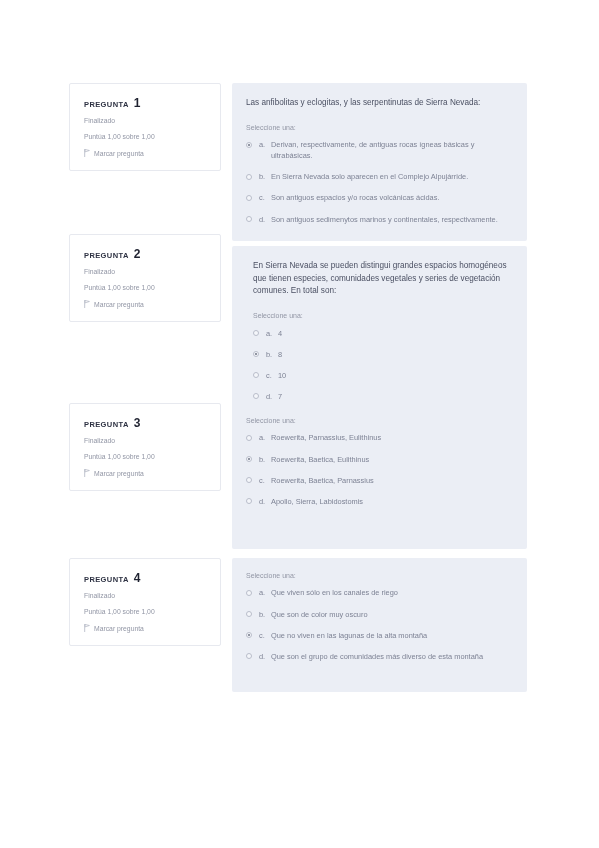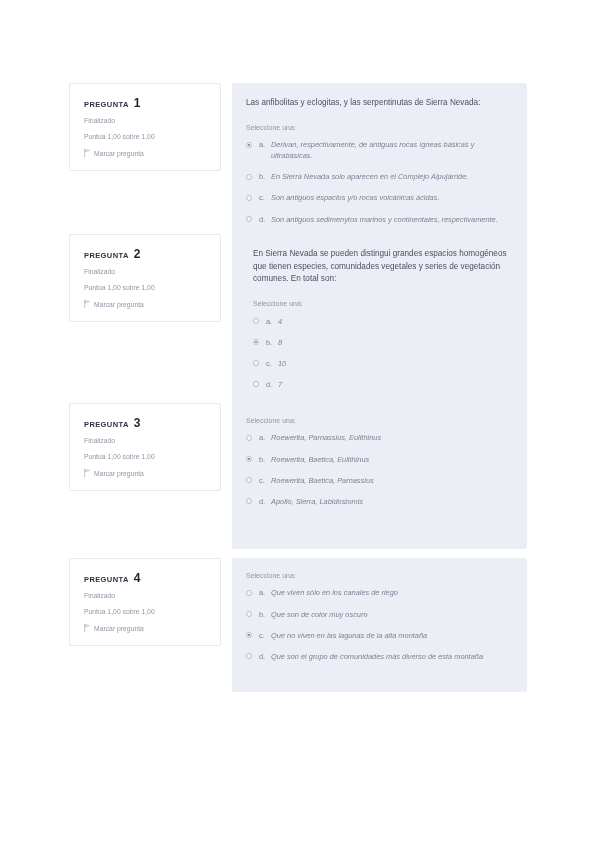--- a/index.html
+++ b/index.html
@@ -152,21 +152,20 @@
     flex: 0 0 auto;
     width: 12px;
     font-size: 7.4px;
     color: #7d8294;
   }
 
   .option-text {
     flex: 1 1 auto;
     font-size: 7.4px;
     color: #7d8294;
-    font-style: italic;
   }
 </style>
 </head>
 <body>
 
 <div class="page">
   <div id="questions-root">
       <div class="question-block" style="top: 77px;">
         <div class="info-card">
           <div class="qnum-line">
@@ -223,21 +222,21 @@
           <div class="flag-line">
             <span class="flag-icon">
               <svg viewBox="0 0 6 8" width="6" height="8" aria-hidden="true">
                 <path d="M0.7 0 L0.7 8" stroke="#b0b4c2" stroke-width="0.8" fill="none"></path>
                 <path d="M1.1 0.4 L5.4 1.5 L1.1 2.9 Z" fill="none" stroke="#b0b4c2" stroke-width="0.7"></path>
               </svg>
             </span>
             <span>Marcar pregunta</span>
           </div>
         </div>
-        <div class="answer-panel" style="top: 0px; min-height: 158px; padding-left: 21px;">
+        <div class="answer-panel" style="top: 12px; min-height: 158px; padding-left: 21px;">
           <div class="question-text">En Sierra Nevada se pueden distingui grandes espacios homogéneos que tienen especies, comunidades vegetales y series de vegetación comunes. En total son:</div>
           <div class="select-label">Seleccione una:</div>
           <ul class="option-list">
             <li class="option-row">
               <span class="radio"></span>
               <span class="option-letter">a.</span>
               <span class="option-text">4</span>
             </li>
             <li class="option-row">
               <span class="radio checked"></span>

